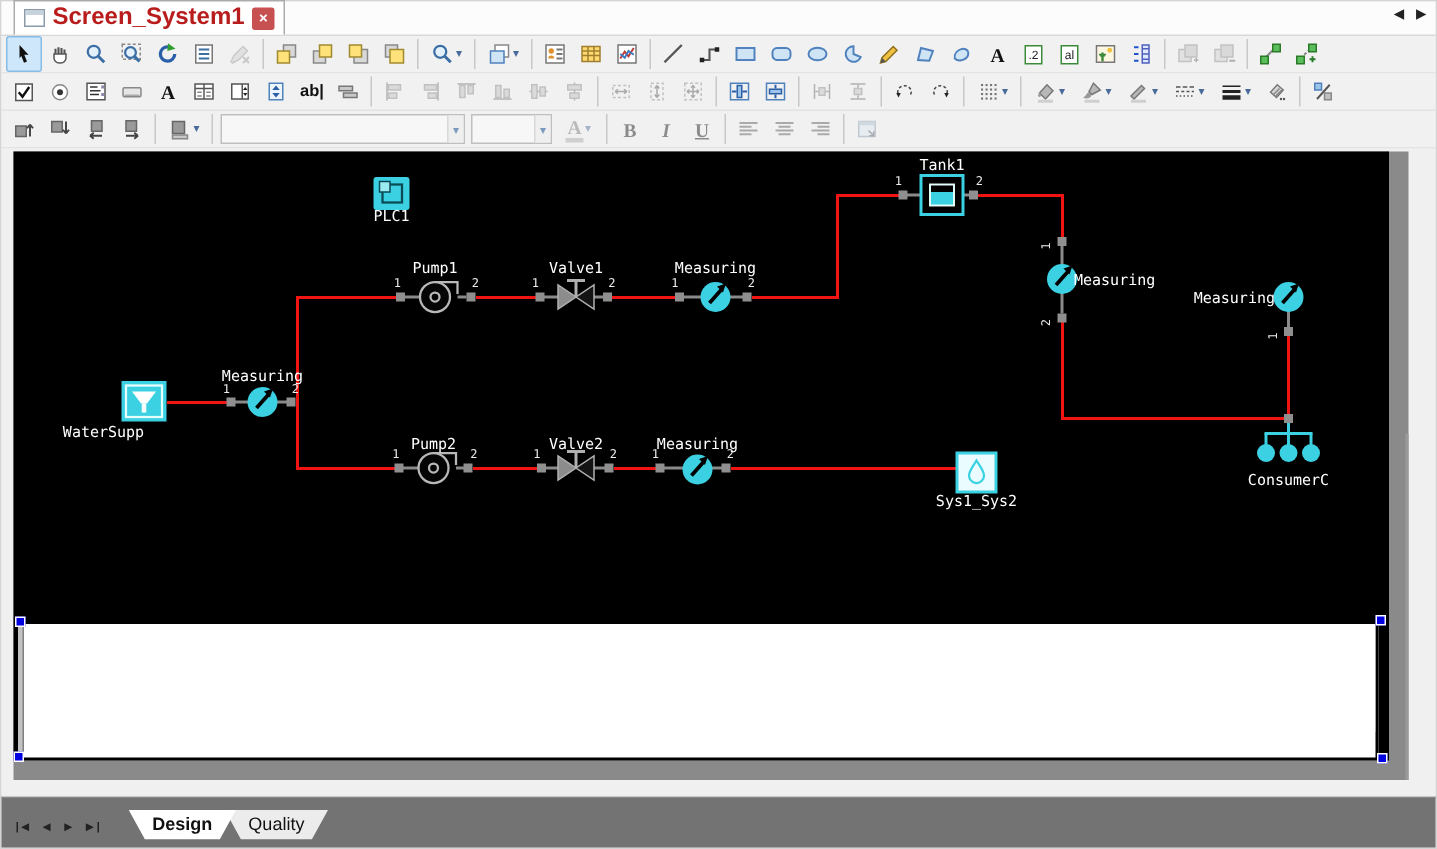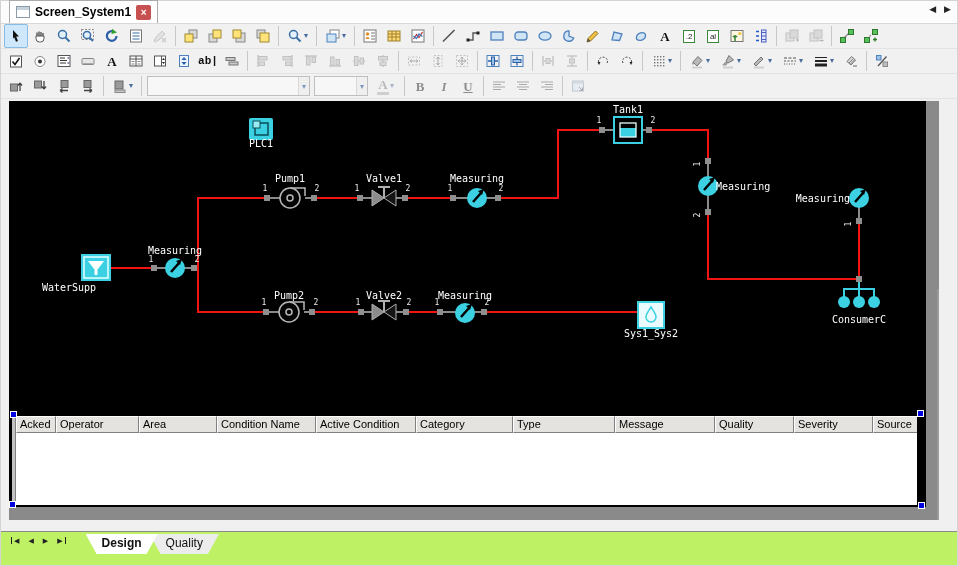--- a/index.html
+++ b/index.html
@@ -2,21 +2,21 @@
 <html><head>
 <meta charset="utf-8">
 <style>
   *{margin:0;padding:0;box-sizing:border-box}
   html,body{width:958px;height:566px;overflow:hidden;font-family:"Liberation Sans",sans-serif;background:#f0f0f0}
   .window{width:958px;height:566px;border:1px solid #d4d4d4;display:flex;flex-direction:column;background:#f0f0f0}
 
   
   .doc-tabbar{height:23px;background:#fcfcfc;border-bottom:1px solid #d8d8d8;display:flex;align-items:flex-end;position:relative}
   .doc-tab{margin-left:8px;height:23px;background:#fff;border:1px solid #ababab;border-bottom:none;display:flex;align-items:center;padding:0 6px 0 6px;gap:5px}
-  .doc-tab-title{font-weight:bold;font-size:12px;color:#000000}
+  .doc-tab-title{font-weight:bold;font-size:16px;color:#b91c1c}
   .doc-icon{width:14px;height:12px;border:1px solid #8a9aa8;background:#fff;position:relative}
   .doc-icon::before{content:"";position:absolute;left:0;top:0;right:0;height:3px;background:#c6d2dc}
   .doc-close{width:15px;height:15px;background:#c75050;border-radius:2px;color:#fff;font-size:10px;font-weight:bold;display:flex;align-items:center;justify-content:center;cursor:pointer}
   .tab-nav{position:absolute;right:6px;top:3px;display:flex;gap:8px}
   .tab-nav span{font-size:9px;color:#222;cursor:pointer}
 
   
   .tb-row{display:flex;align-items:center;background:#f1f1f1;padding:0 3px;border-bottom:1px solid #e3e3e3}
   .tb-row1{height:28px}.tb-row2{height:29px}.tb-row3{height:29px}
   .tb-btn{min-width:24px;height:24px;display:flex;align-items:center;justify-content:center;border:1px solid transparent;border-radius:2px;cursor:pointer}
@@ -47,21 +47,21 @@
   
   .alarm-grid{position:absolute;left:1px;top:313px;width:909px;height:93px;border:2px solid #000;background:#fff;display:flex}
   .ag-side{width:4px;background:#c2c2c2;border-right:1px solid #808080}
   .ag-main{flex:1;overflow:hidden}
   .ag-header{display:flex;height:17px}
   .ag-cell{flex:none;height:17px;background:#e4e3e0;border-top:1px solid #fff;border-left:1px solid #fff;border-right:1px solid #808080;border-bottom:1px solid #808080;font-size:11px;color:#000;padding:1px 0 0 3px;white-space:nowrap;overflow:hidden}
   .ag-body{height:72px;background:#fff}
   .handle{position:absolute;width:7px;height:7px;background:#0000e0;border:1px solid #fff}
 
   
-  .bottom-bar{height:40px;background:#bef264;border-top:1px solid #8a8a8a;display:flex;align-items:flex-start;padding-top:2px}
+  .bottom-bar{height:40px;background:#737373;border-top:1px solid #8a8a8a;display:flex;align-items:center;padding-top:2px}
   .navg{display:flex;align-items:center;gap:9px;margin:3px 10px 0 10px}
   .navg span{font-size:7px;color:#222;cursor:pointer;line-height:1}
   .navg .bar-l{border-left:1px solid #222;padding-left:2px}
   .navg .bar-r{border-right:1px solid #222;padding-right:2px}
   .sheet-tabs{display:flex;margin-left:18px}
   .sheet-tab{height:20px;padding:2px 16px 0 16px;font-size:12px;color:#111;clip-path:polygon(0 0,100% 0,calc(100% - 11px) 100%,11px 100%);background:#ececec;filter:drop-shadow(0 0 1px #777);margin-left:-8px;cursor:pointer}
   .sheet-tab.active{background:#fff;font-weight:bold;z-index:2}
 </style>
 </head>
 <body>
@@ -337,21 +337,21 @@
         </svg>
       </div>
     <div class="tb-btn">
         <svg width="16" height="16">
           <rect x="3.5" y="2.5" width="9" height="11" fill="#eef4fb" stroke="#4f81bd"></rect>
           <polygon points="8,4 10.5,7 5.5,7" fill="#2b5fa8"></polygon>
           <polygon points="8,12 10.5,9 5.5,9" fill="#2b5fa8"></polygon>
         </svg>
       </div>
     <div class="tb-btn">
-        <span class="glyph" style="font-size:11px;font-family:Liberation Mono, monospace">ab|</span>
+        <span class="glyph" style="font-size:11px;font-family:Liberation Sans, sans-serif">ab|</span>
       </div>
     <div class="tb-btn">
         <svg width="16" height="16">
           <rect x="2" y="4.5" width="9" height="3" fill="#c8c8c8" stroke="#777"></rect>
           <rect x="5" y="9" width="9" height="3" fill="#c8c8c8" stroke="#777"></rect>
         </svg>
       </div>
     <div class="sep"></div>
     <div class="tb-btn dis">
         <svg width="16" height="16">
@@ -820,33 +820,20 @@
         <g>
           <rect x="629" y="201" width="26" height="26" fill="#eafcff" stroke="#3bd1e2" stroke-width="2"></rect>
           <path d="M642,206 c-3,5 -5,7 -5,10 a5,5 0 0 0 10,0 c0,-3 -2,-5 -5,-10 z" fill="none" stroke="#3bd1e2" stroke-width="1.5"></path>
           <text class="cvs-label" x="642" y="236" text-anchor="middle">Sys1_Sys2</text>
         </g>
       </svg>
 
       <div class="alarm-grid">
         <div class="ag-side"></div>
         <div class="ag-main">
-          <div class="ag-header">
-            <div class="ag-cell" style="width:40px">Acked</div>
-            <div class="ag-cell" style="width:83px">Operator</div>
-            <div class="ag-cell" style="width:78px">Area</div>
-            <div class="ag-cell" style="width:99px">Condition Name</div>
-            <div class="ag-cell" style="width:100px">Active Condition</div>
-            <div class="ag-cell" style="width:97px">Category</div>
-            <div class="ag-cell" style="width:102px">Type</div>
-            <div class="ag-cell" style="width:100px">Message</div>
-            <div class="ag-cell" style="width:79px">Quality</div>
-            <div class="ag-cell" style="width:79px">Severity</div>
-            <div class="ag-cell" style="width:46px">Source</div>
-          </div>
           <div class="ag-body"></div>
         </div>
       </div>
 
       <div class="handle" style="left:1px;top:310px"></div>
       <div class="handle" style="left:908px;top:309px"></div>
       <div class="handle" style="left:0px;top:400px"></div>
       <div class="handle" style="left:909px;top:401px"></div>
     </div>
     <div class="vscroll-line"></div>

